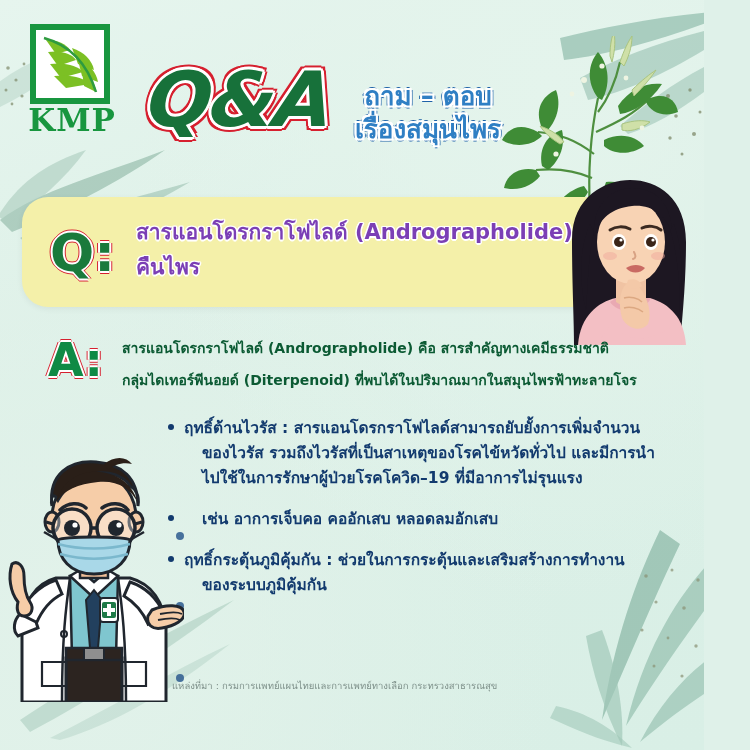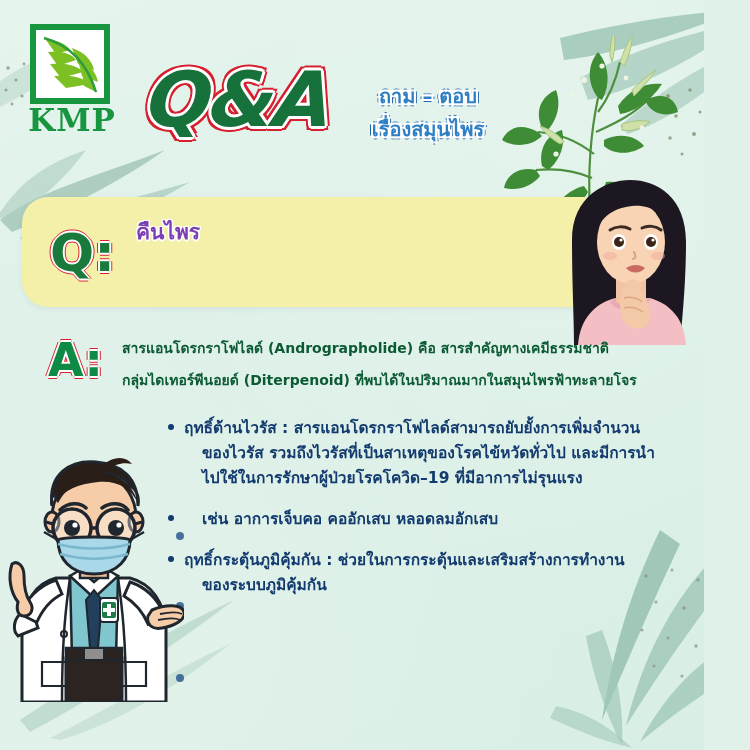--- a/index.html
+++ b/index.html
@@ -42,21 +42,21 @@
     -webkit-text-stroke:0px;
     text-shadow:
       -3px 0 #fff, 3px 0 #fff, 0 -3px #fff, 0 3px #fff,
       -2px -2px #fff, 2px -2px #fff, -2px 2px #fff, 2px 2px #fff,
       -5px 0 #d6202f, 5px 0 #d6202f, 0 -5px #d6202f, 0 5px #d6202f,
       -4px -4px #d6202f, 4px -4px #d6202f, -4px 4px #d6202f, 4px 4px #d6202f;
     transform:skewX(-6deg);
   }
   #sub-wrap{position:absolute;left:338px;top:80px;width:180px;text-align:center;}
   #sub-wrap div{
-    font-weight:bold;font-size:20px;line-height:33px;color:#2f7fc4;
+    font-weight:bold;font-size:26px;line-height:33px;color:#2f7fc4;
     text-shadow:-2px 0 #fff,2px 0 #fff,0 -2px #fff,0 2px #fff,
                 -2px -2px #fff,2px -2px #fff,-2px 2px #fff,2px 2px #fff,
                 -3px 0 #1f62a8,3px 0 #1f62a8,0 -3px #1f62a8,0 3px #1f62a8;
   }
 
   
   #qcard{
     position:absolute;left:22px;top:197px;width:620px;height:110px;
     background:#f4f0a9;border-radius:26px;
     box-shadow:0 2px 6px rgba(0,0,0,.06);
@@ -271,20 +271,21 @@
 
   <div id="qa-title">Q&amp;A</div>
   <div id="sub-wrap">
     <div>ถาม – ตอบ</div>
     <div>เรื่องสมุนไพร</div>
   </div>
 
   <div id="qcard"></div>
   <div id="qbadge">Q:</div>
   <div id="qtext">
+    <div>สารแอนโดรกราโฟไลด์ (Andrographolide)</div>
     <div>คืนไพร</div>
   </div>
 
   <svg id="girl" viewBox="0 0 150 165">
     <defs>
       <clipPath id="girlclip">
           <rect x="0" y="0" width="150" height="165"></rect>
         </clipPath>
     </defs>
     <g clip-path="url(#girlclip)">
@@ -420,14 +421,15 @@
       <circle cx="115" cy="73" r="2.6" fill="#fff"></circle>
 
       <path d="M54 88 C54 84 126 84 126 88 C126 106 114 122 90 122 C66 122 54 106 54 88 Z" fill="#a9d8e8" stroke="#20262e" stroke-width="3"></path>
       <path d="M54 92 C76 98 104 98 126 92" stroke="#7bb8cd" stroke-width="2.5" fill="none"></path>
       <path d="M56 102 C78 108 102 108 124 102" stroke="#7bb8cd" stroke-width="2.5" fill="none"></path>
       <path d="M54 88 L40 80" stroke="#20262e" stroke-width="2.5" fill="none"></path>
       <path d="M126 88 L140 80" stroke="#20262e" stroke-width="2.5" fill="none"></path>
     </g>
   </svg>
 
+  <div id="source">แหล่งที่มา : กรมการแพทย์แผนไทยและการแพทย์ทางเลือก กระทรวงสาธารณสุข</div>
 
 </div>
 
 </body></html>

